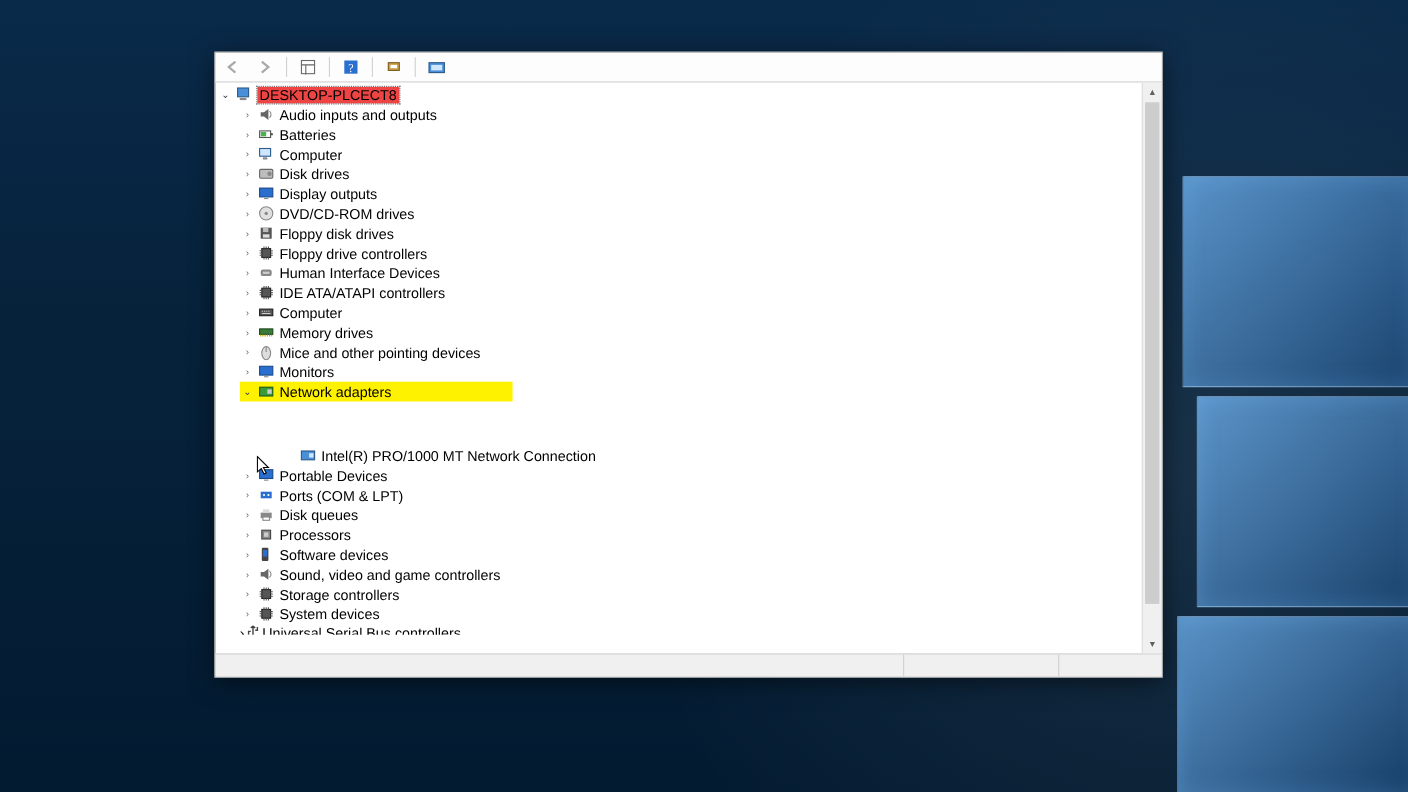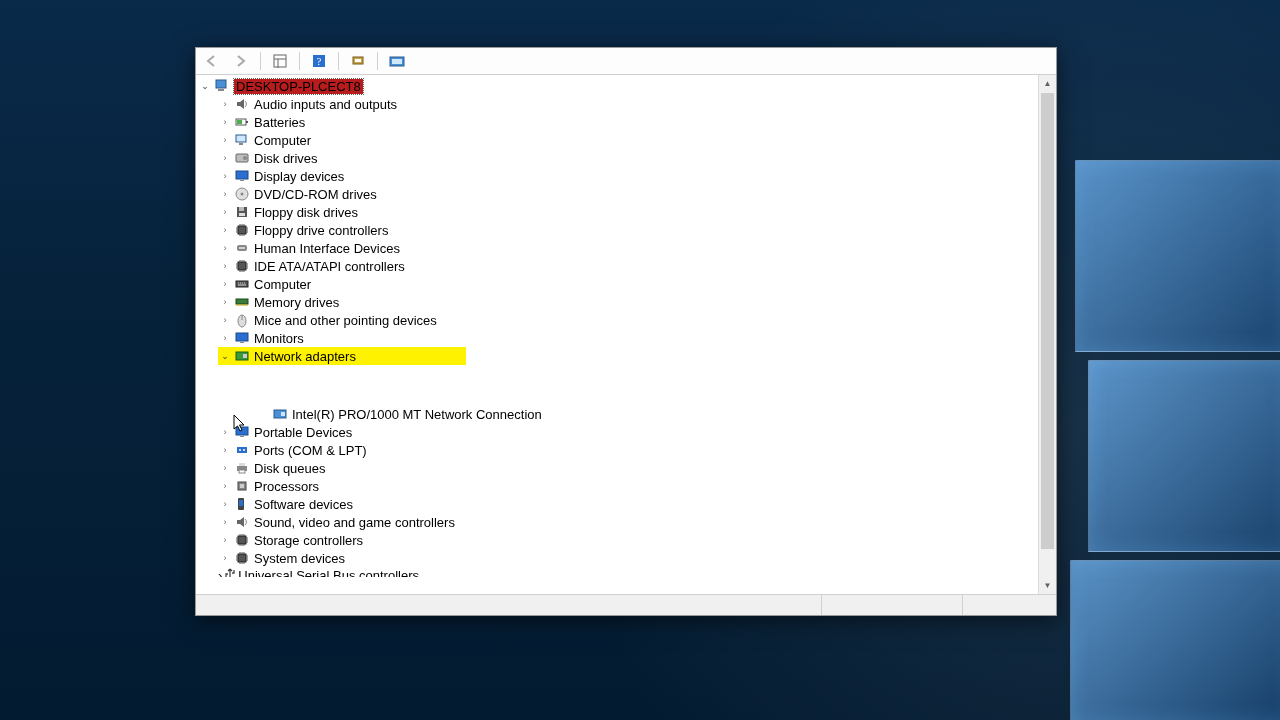--- a/index.html
+++ b/index.html
@@ -165,21 +165,21 @@
   .row .dev-icon {
     width: 16px; height: 16px;
     margin: 0 4px 0 2px;
     display: inline-flex; align-items: center; justify-content: center;
   }
   .row .label { font-size: 13px; color: #000; }
 
   .row.root { padding-left: 2px; }
   .row.root .caret { color: #404040; }
   .row.root .label {
-    background: #b91c1c;
+    background: #ef4444;
     outline: 1px dotted #606060;
     padding: 0 2px;
   }
 
   .row.cat { padding-left: 22px; }
   .row.child { padding-left: 60px; margin-top: 40px; }
 
   .row.highlight {
     padding-left: 22px;
   }
@@ -346,21 +346,21 @@
           <span class="label">Disk drives</span>
         </div>
         <div class="row cat">
           <span class="caret ">›</span>
           <span class="dev-icon">
             <svg width="16" height="16" viewBox="0 0 16 16">
               <rect x="2" y="3" width="12" height="8" fill="#2a6ecf" stroke="#1a4a8a"></rect>
               <rect x="6" y="12" width="4" height="1" fill="#888"></rect>
             </svg>
           </span>
-          <span class="label">Display devices</span>
+          <span class="label">Display outputs</span>
         </div>
         <div class="row cat">
           <span class="caret ">›</span>
           <span class="dev-icon">
             <svg width="16" height="16" viewBox="0 0 16 16">
               <circle cx="8" cy="8" r="6" fill="#e0e0e0" stroke="#888"></circle>
               <circle cx="8" cy="8" r="1.5" fill="#888"></circle>
             </svg>
           </span>
           <span class="label">DVD/CD-ROM drives</span>

